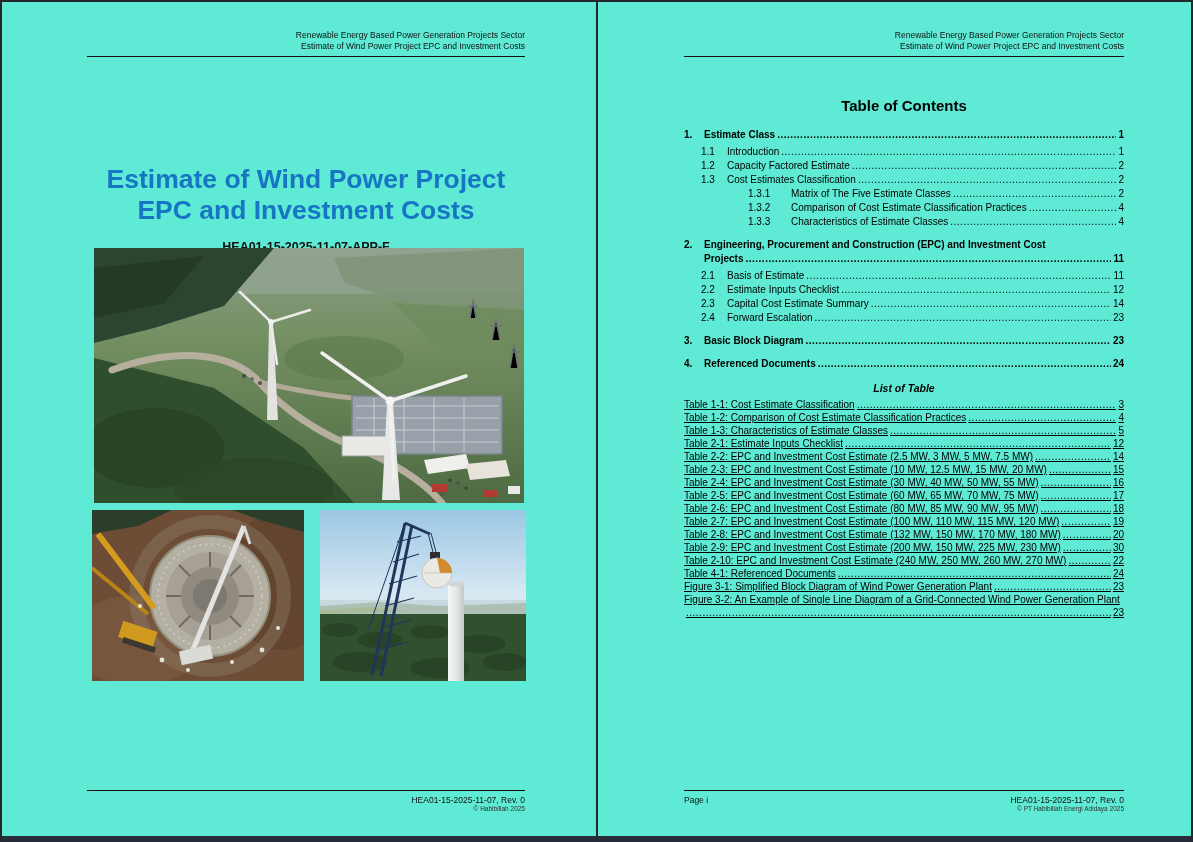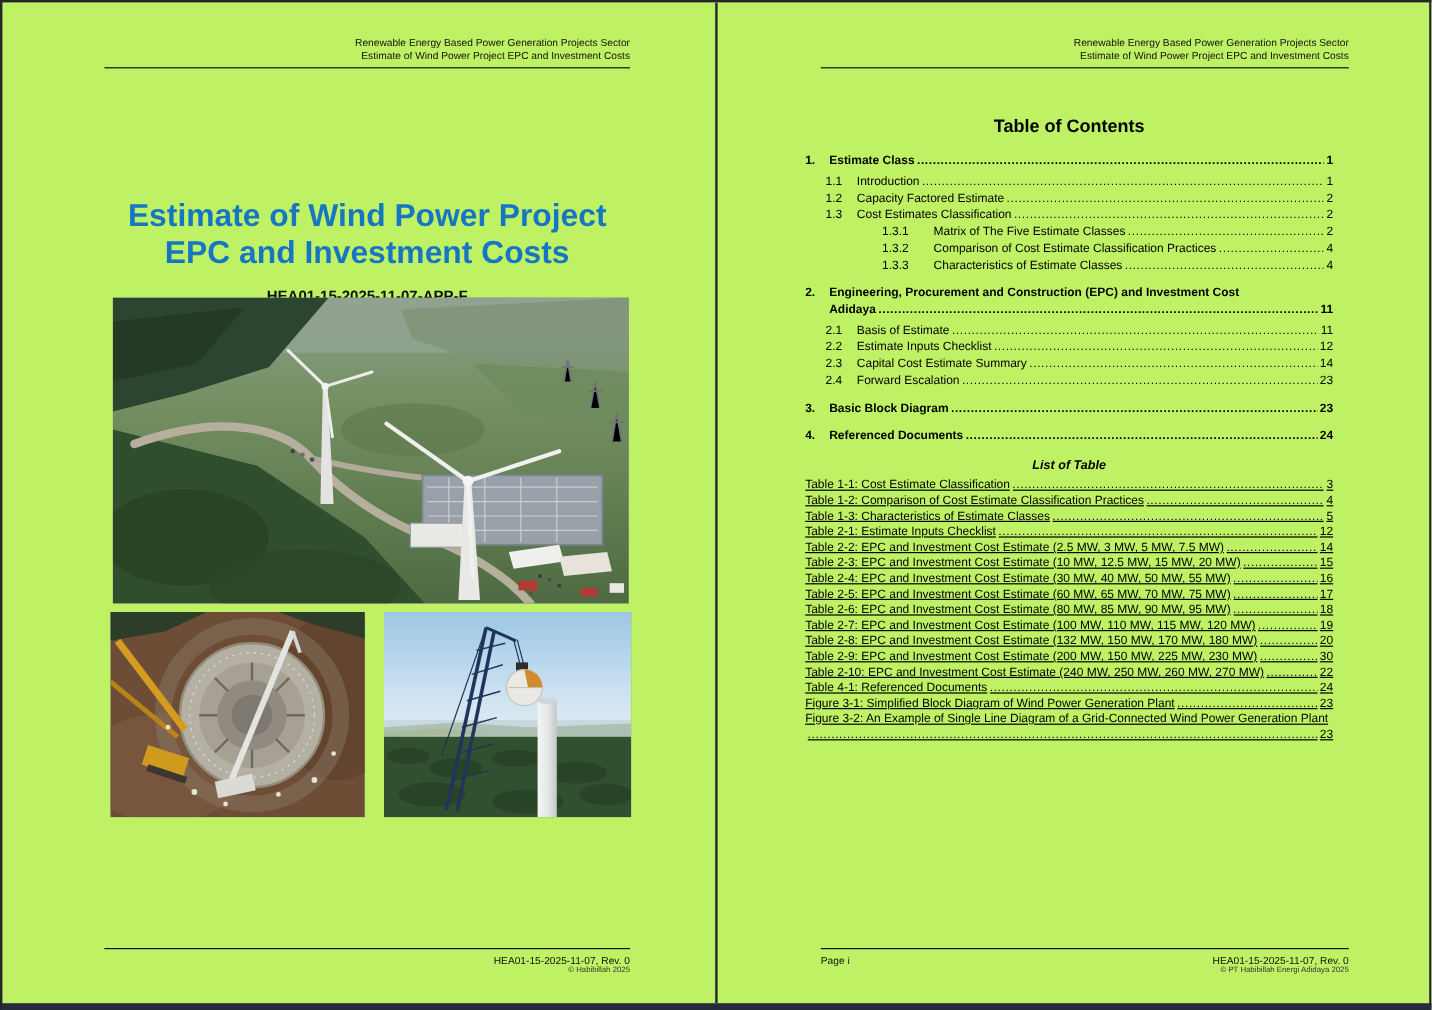--- a/index.html
+++ b/index.html
@@ -1,18 +1,18 @@
 <!DOCTYPE html>
 <html style="--title-blue: #1776c4;"><head>
 <meta charset="utf-8">
 <style>
   html,body{margin:0;padding:0;background:#fff;}
   body{font-family:"Liberation Sans", sans-serif;color:#1a1a1a;}
   .canvas{position:relative;width:1193px;height:842px;box-sizing:border-box;
-    background:#bef264;border:2px solid #23262b;border-bottom:6px solid #262c3a;overflow:hidden;}
+    background:#5eead4;border:2px solid #23262b;border-bottom:6px solid #262c3a;overflow:hidden;}
   .divider{position:absolute;left:594px;top:0;width:2px;height:100%;background:#23262b;}
   .page{position:absolute;top:0;height:100%;}
   .page-left{left:0;width:594px;}
   .page-right{left:596px;width:595px;}
 
   
   .page-header{position:absolute;top:28px;text-align:right;font-size:8.5px;line-height:11px;
     color:#111;border-bottom:1.5px solid #111;padding-bottom:4px;}
   .page-left .page-header{left:85px;width:438px;}
   .page-right .page-header{left:86px;width:440px;}
@@ -28,21 +28,21 @@
   .doc-code{margin-top:14px;font-weight:bold;font-size:12.5px;color:#111;}
 
   
   .photo{position:absolute;overflow:hidden;background:#888;}
   .photo svg{display:block;}
   .photo-main{left:92px;top:246px;width:430px;height:255px;}
   .photo-s1{left:90px;top:508px;width:212px;height:171px;}
   .photo-s2{left:318px;top:508px;width:206px;height:171px;}
 
   
-  .r-content{position:absolute;left:73px;top:95px;width:440px;}
+  .r-content{position:absolute;left:86px;top:95px;width:440px;}
   .toc-title{text-align:center;font-weight:bold;font-size:15px;line-height:17px;color:#000;margin-bottom:14px;}
   .toc-list{font-size:10px;color:#000;}
   .entry .trow{display:flex;align-items:baseline;line-height:14px;}
   .entry.b{font-weight:bold;}
   .entry .num{flex:none;}
   .entry .txt{flex:none;white-space:nowrap;}
   .leader{flex:1 1 auto;overflow:hidden;white-space:nowrap;letter-spacing:.5px;margin:0 2px;min-width:8px;}
   .pg{flex:none;}
   .toc-e.lvl1{margin-top:9px;}
   .toc-e.lvl1:first-child{margin-top:0;}
@@ -332,21 +332,21 @@
               <span class="leader">....................................................................................................................................................................................................................................................................</span>
               <span class="pg">4</span>
             </div>
           </div>
           <div class="entry toc-e lvl1 b">
             <div class="trow">
               <span class="num">2.</span>
               <span class="txt">Engineering, Procurement and Construction (EPC) and Investment Cost</span>
             </div>
             <div class="trow cont">
-              <span class="txt">Adidaya</span>
+              <span class="txt">Projects</span>
               <span class="leader">....................................................................................................................................................................................................................................................................</span>
               <span class="pg">11</span>
             </div>
           </div>
           <div class="entry toc-e lvl2">
             <div class="trow">
               <span class="num">2.1</span>
               <span class="txt">Basis of Estimate</span>
               <span class="leader">....................................................................................................................................................................................................................................................................</span>
               <span class="pg">11</span>

